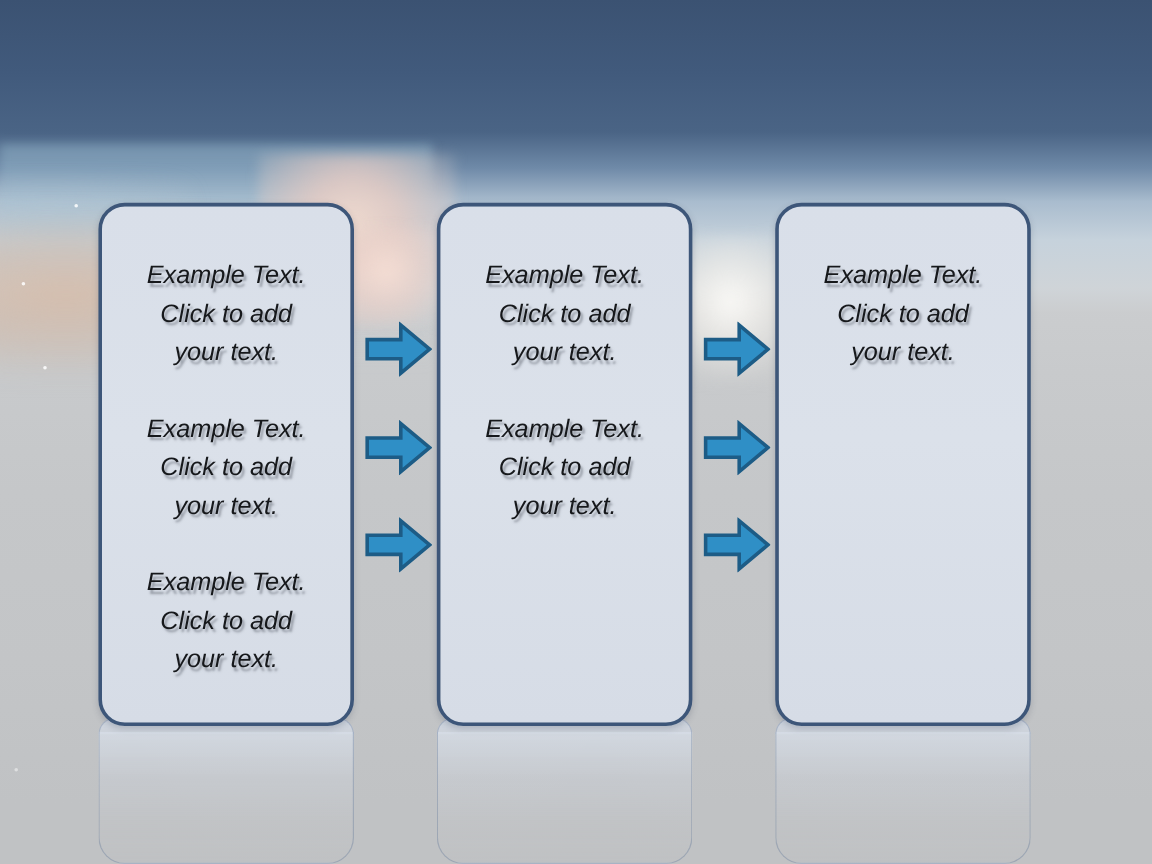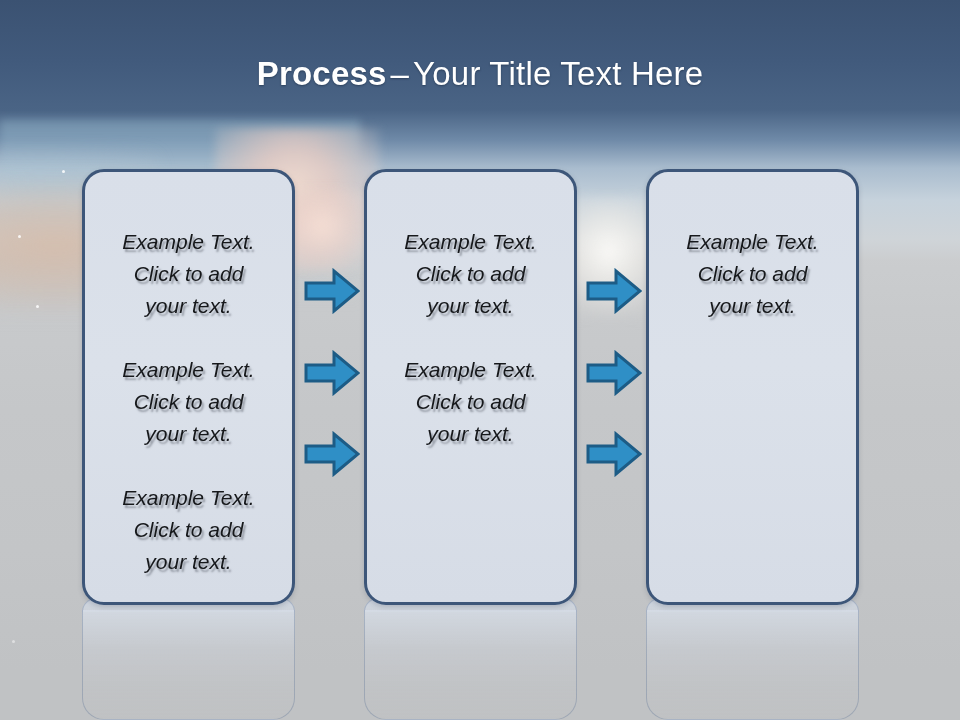--- a/index.html
+++ b/index.html
@@ -145,21 +145,21 @@
     border: 3px solid #3d5679;
     border-radius: 22px;
     background: linear-gradient(to bottom,
         #d9dfe9 0%,
         #dbe1ea 45%,
         #d6dce6 100%);
     box-shadow: 0 2px 5px rgba(60,70,88,0.22);
   }
   .pbox-inner {
     position: absolute;
-    left: 0; right: 0; top: 16px;
+    left: 0; right: 0; top: 4px;
     padding: 38px 16px 0 16px;
     text-align: center;
   }
   .ptext {
     font-style: italic;
     font-weight: normal;
     font-size: 21px;
     line-height: 32px;
     color: #16181b;
     text-shadow: 2px 3px 2px rgba(90,95,105,0.55);
@@ -214,23 +214,20 @@
   <div class="bg-warm-left2"></div>
   <div class="bg-warm-left"></div>
   <div class="bg-hand"></div>
   <div class="bg-hand2"></div>
   <div class="bg-cloud"></div>
   <div class="bg-sparkle" style="left:18px;  top:235px;"></div>
   <div class="bg-sparkle" style="left:62px;  top:170px;"></div>
   <div class="bg-sparkle" style="left:36px;  top:305px;"></div>
   <div class="bg-sparkle" style="left:12px;  top:640px; opacity:.55;"></div>
 
-  <div id="title" class="nosel">
-    <span class="t-bold">Process</span><span class="t-dash">–</span><span class="t-rest">Your Title Text Here</span>
-  </div>
 
   <div class="reflect-cap" style="left:82px;  top:598px; width:213px; height:14px;"></div>
   <div class="reflect" style="left:82px;  top:610px; width:213px; height:110px;"></div>
 
   <div class="reflect-cap" style="left:364px; top:598px; width:213px; height:14px;"></div>
   <div class="reflect" style="left:364px; top:610px; width:213px; height:110px;"></div>
 
   <div class="reflect-cap" style="left:646px; top:598px; width:213px; height:14px;"></div>
   <div class="reflect" style="left:646px; top:610px; width:213px; height:110px;"></div>
 

